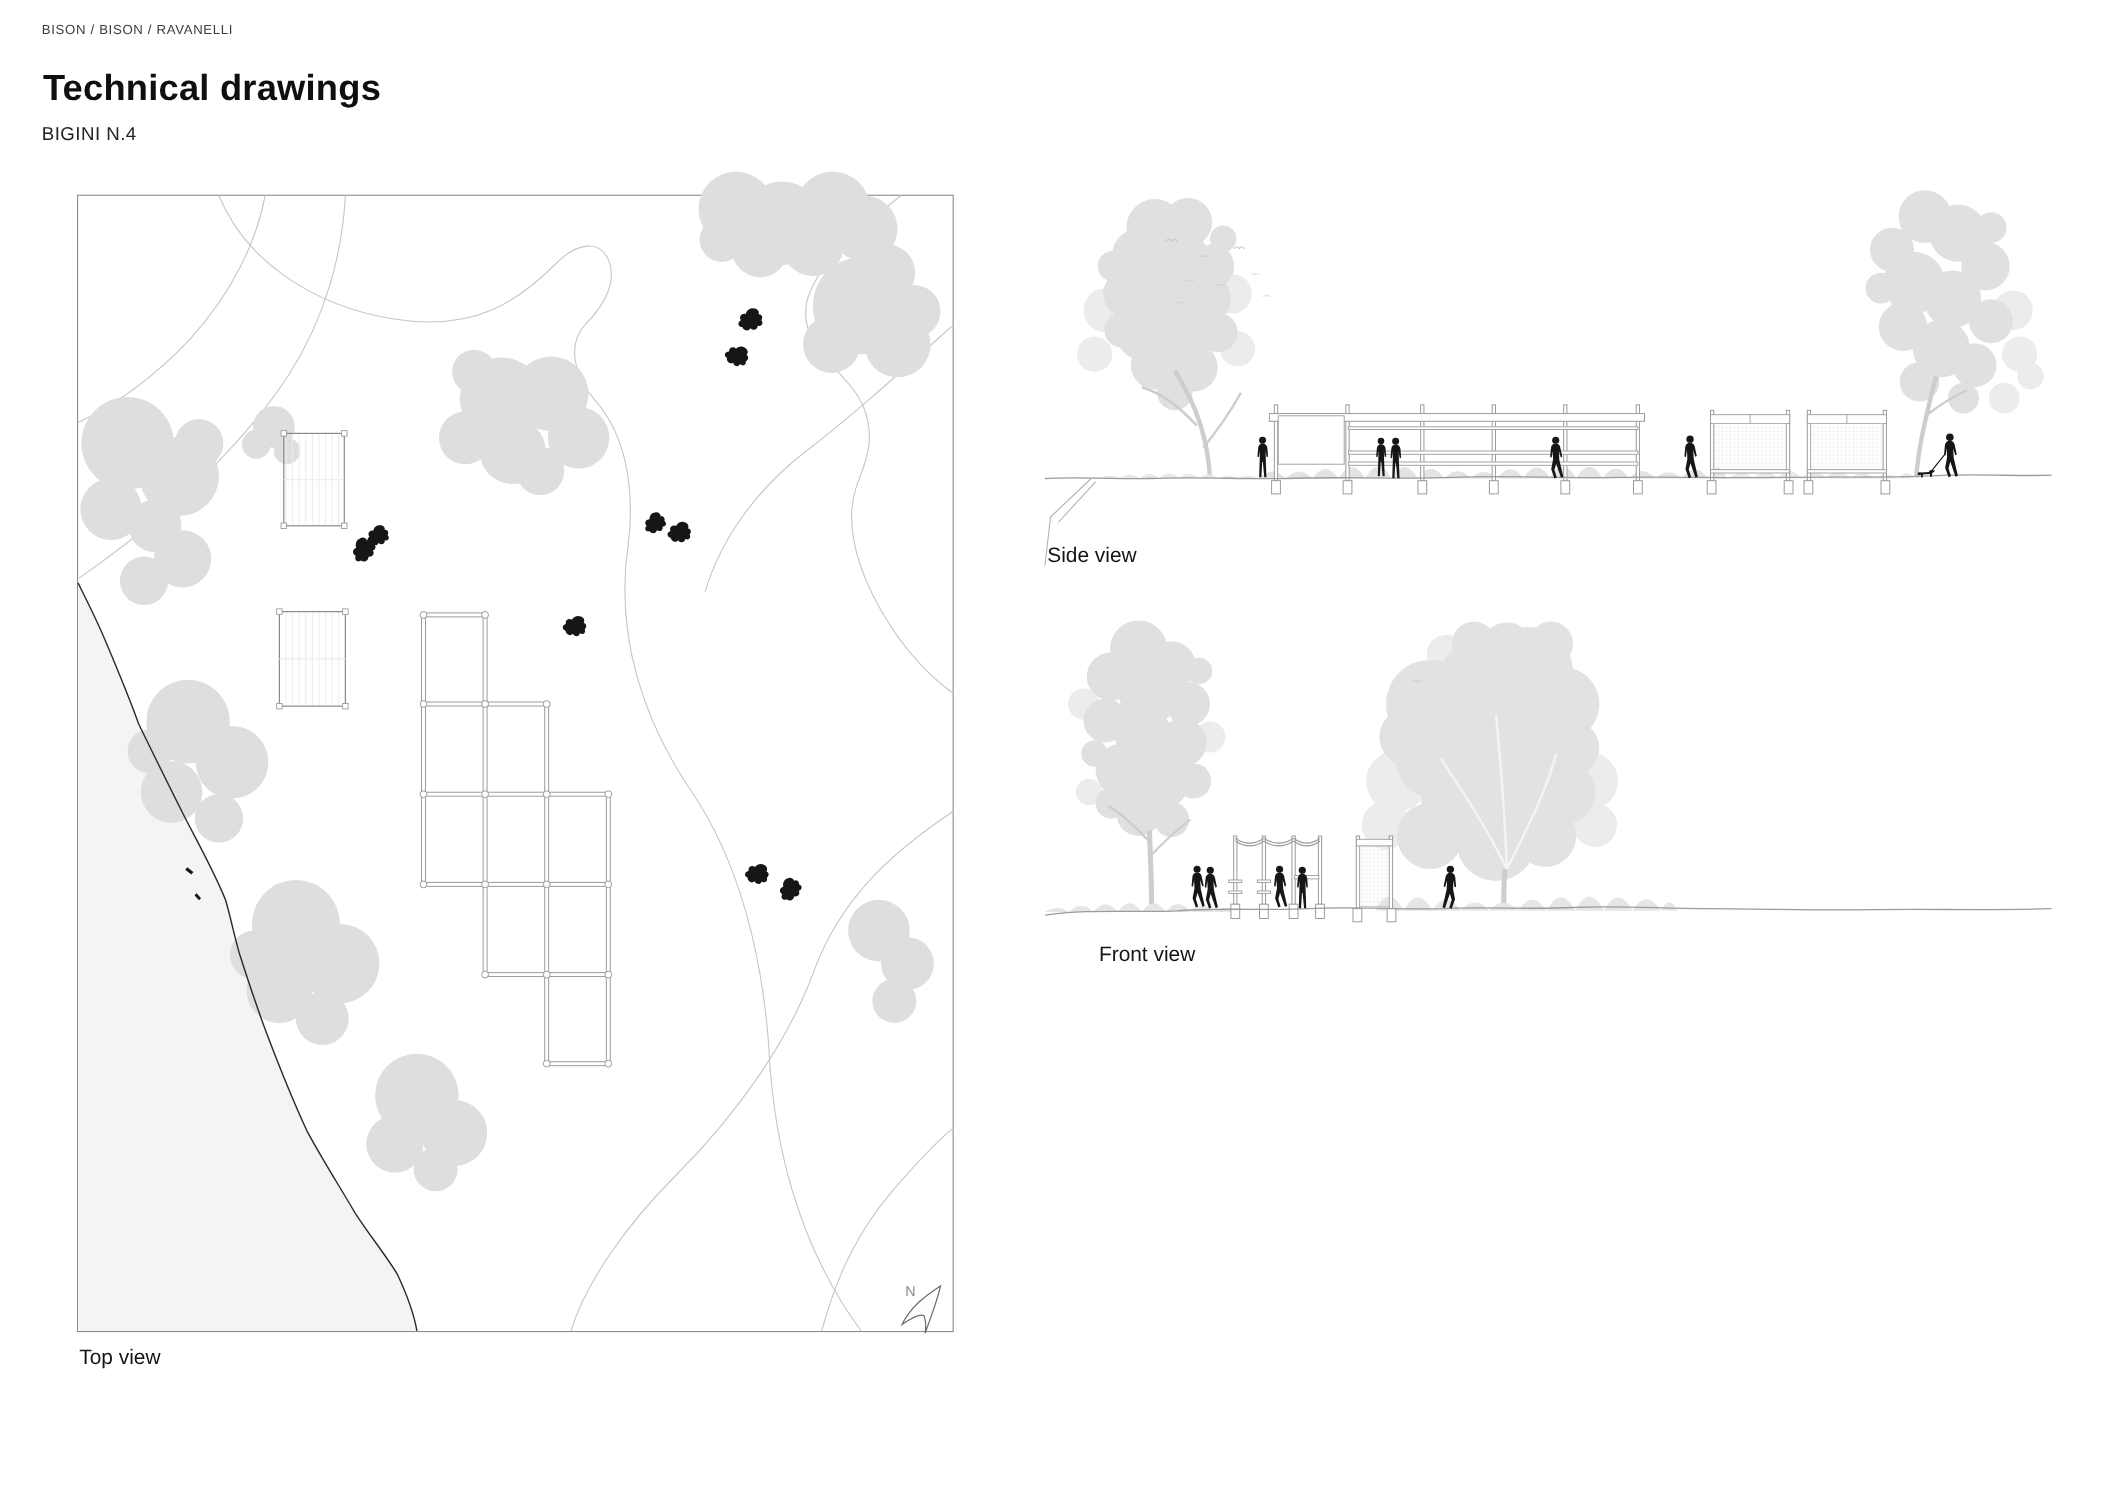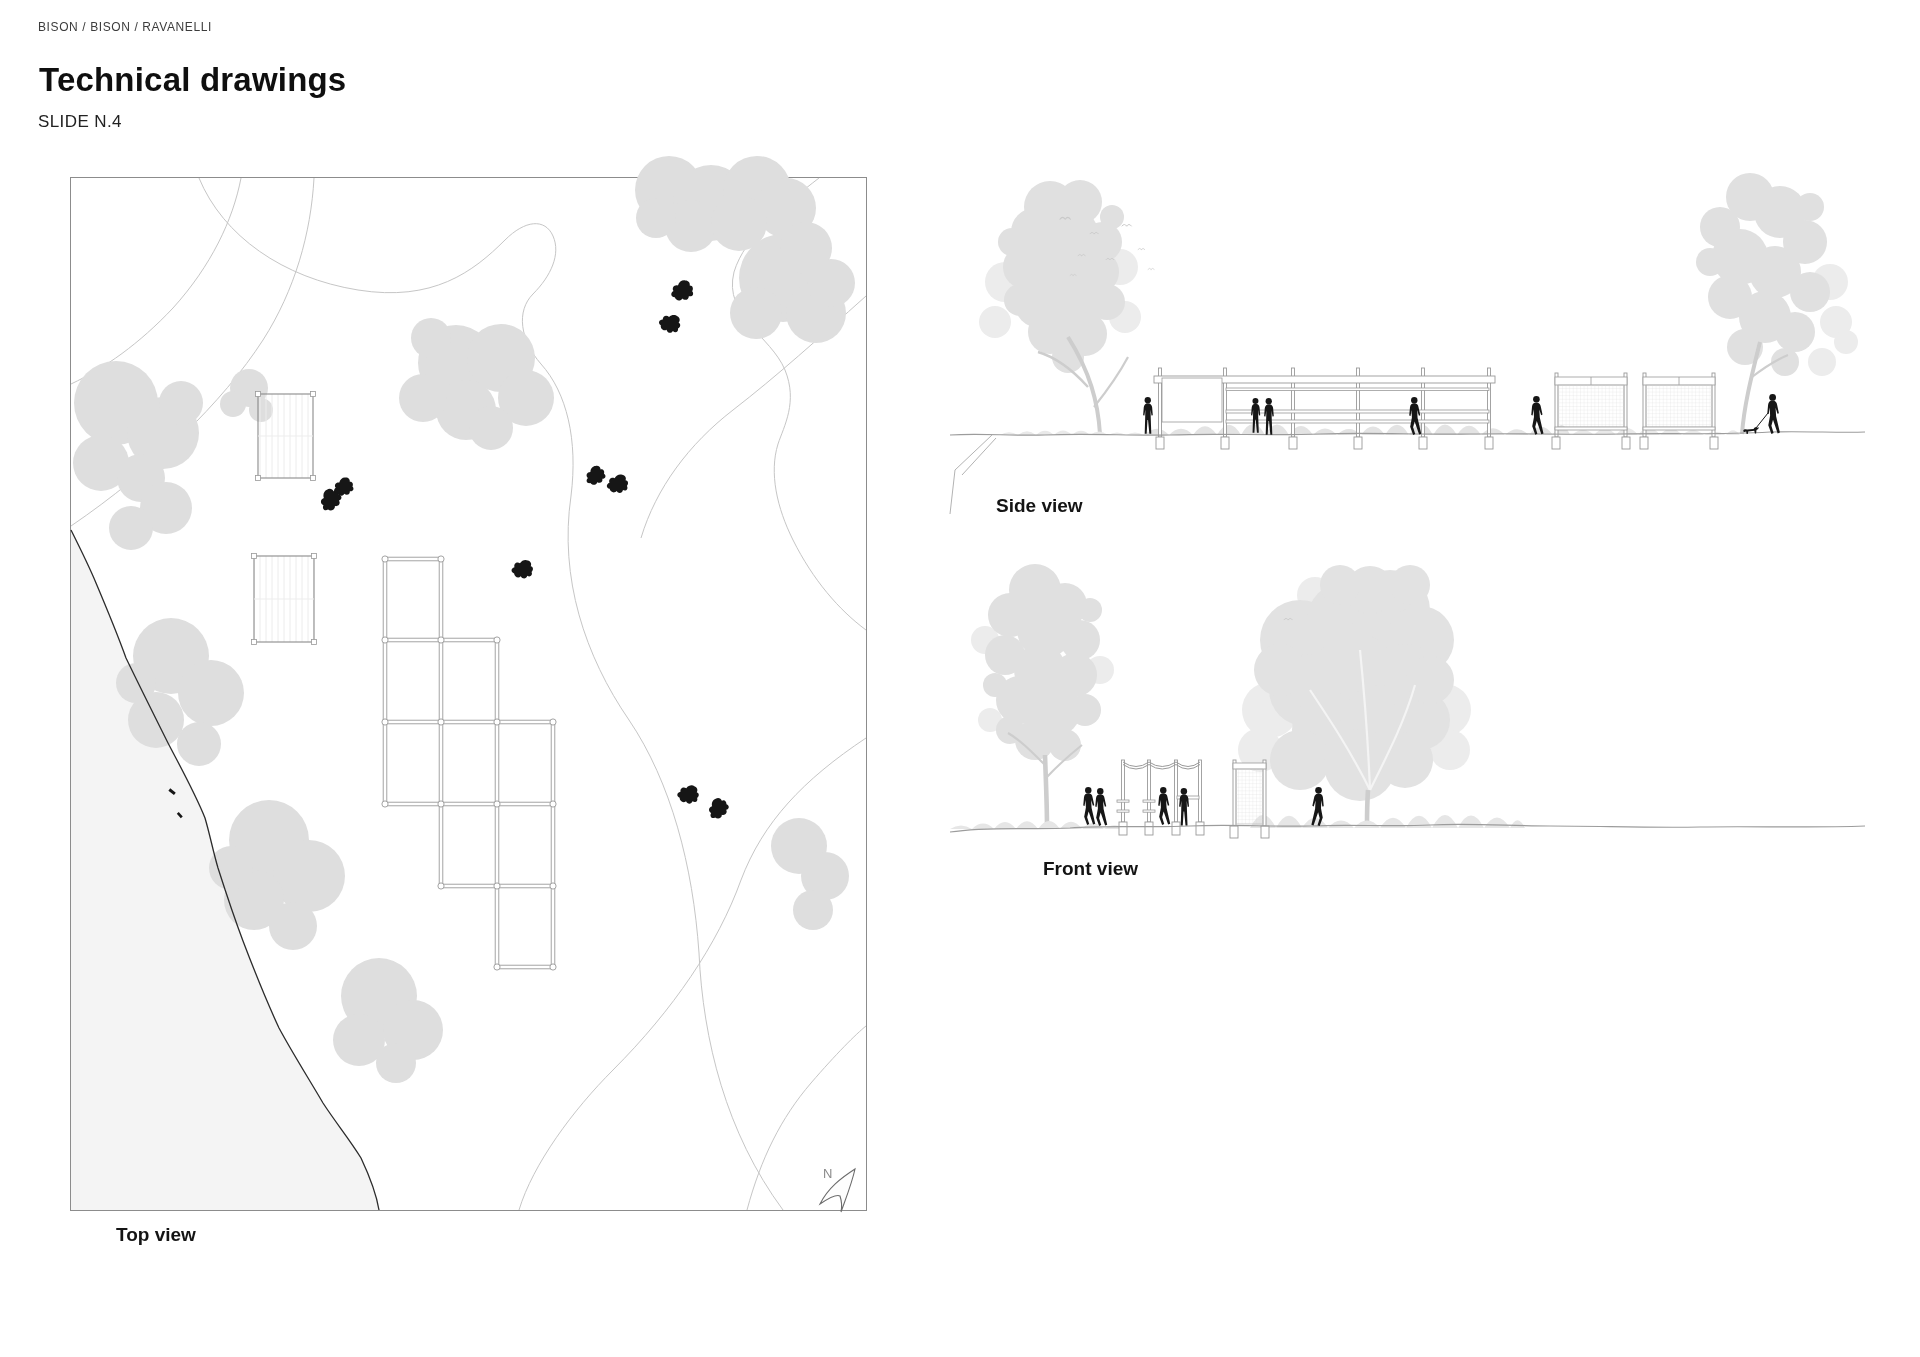--- a/index.html
+++ b/index.html
@@ -2,21 +2,21 @@
 <html><head>
 <meta charset="utf-8">
 <style>
   html,body{margin:0;padding:0;background:#fff;}
   body{width:1920px;height:1357px;position:relative;font-family:"Liberation Sans",sans-serif;overflow:hidden;}
   .credits{position:absolute;left:38px;top:20px;font-size:12px;letter-spacing:.6px;color:#3c3c3c;}
   .title{position:absolute;left:36px;top:58px;margin:3px;font-size:33px;font-weight:700;color:#0f0f0f;letter-spacing:.2px;}
   .slide-no{position:absolute;left:38px;top:112px;font-size:17px;color:#222;letter-spacing:.4px;}
   .panel{position:absolute;left:70px;top:177px;width:795px;height:1032px;border:1px solid #8c8c8c;background:#fff;}
   .panel svg{display:block;width:795px;height:1032px;}
-  .view-label{position:absolute;font-size:19px;font-weight:700;color:#141414;padding-left:44px;}
+  .view-label{position:absolute;font-size:19px;font-weight:400;color:#141414;}
   #lbl-top{left:72px;top:1224px;}
   #lbl-side{left:952px;top:495px;}
   #lbl-front{left:999px;top:858px;}
   .elev{position:absolute;}
   #svg-side{left:950px;top:172px;}
   #svg-front{left:950px;top:560px;}
   svg{overflow:visible;}
   .fig{fill:#161616;}
   .struct{fill:#fff;stroke:#9a9a9a;stroke-width:.9;}
   .rail{fill:#fff;stroke:#9a9a9a;stroke-width:.8;}
@@ -24,21 +24,21 @@
   .cliff{fill:none;stroke:#b3b3b3;stroke-width:1;}
   .contour{fill:none;stroke:#c6c6c6;stroke-width:1;}
   .trunk{fill:none;stroke:#cdcdcd;}
   .bird{fill:none;stroke:#c9c9c9;stroke-width:1.1;stroke-linecap:round;}
 </style>
 </head>
 <body>
 
 <div class="credits">BISON / BISON / RAVANELLI</div>
 <h1 class="title">Technical drawings</h1>
-<div class="slide-no">SLIDE N.4</div>
+<div class="slide-no">BIGINI N.4</div>
 
 <div class="panel">
 <svg viewBox="0 0 795 1032" aria-hidden="true">
   <defs>
     <pattern id="hatchT" width="6" height="6" patternUnits="userSpaceOnUse">
       <path d="M3 0V6" stroke="#ececec" stroke-width="1"></path>
     </pattern>
     <g id="pb">
           <path d="M10 0 C13 -1 16 1 16 4 C19 3 21 6 20 9 C23 11 22 15 18 15 C19 19 15 21 12 19 C11 23 6 23 4 20 C0 21 -2 17 1 14 C-2 11 0 7 4 7 C4 3 7 0 10 0 Z"></path>
         </g>

